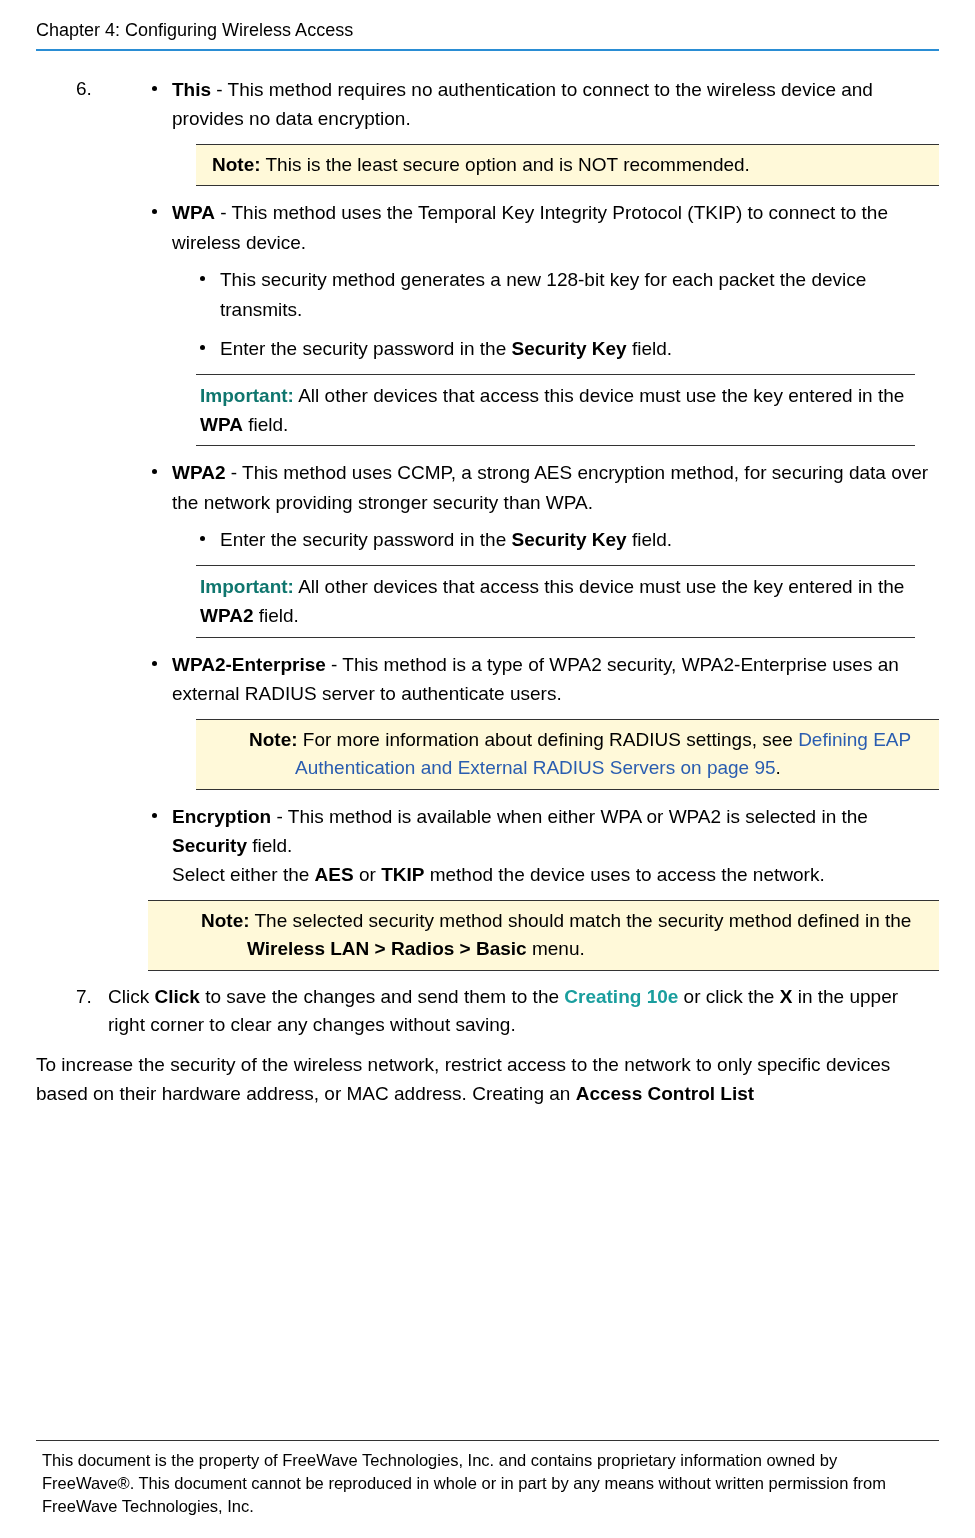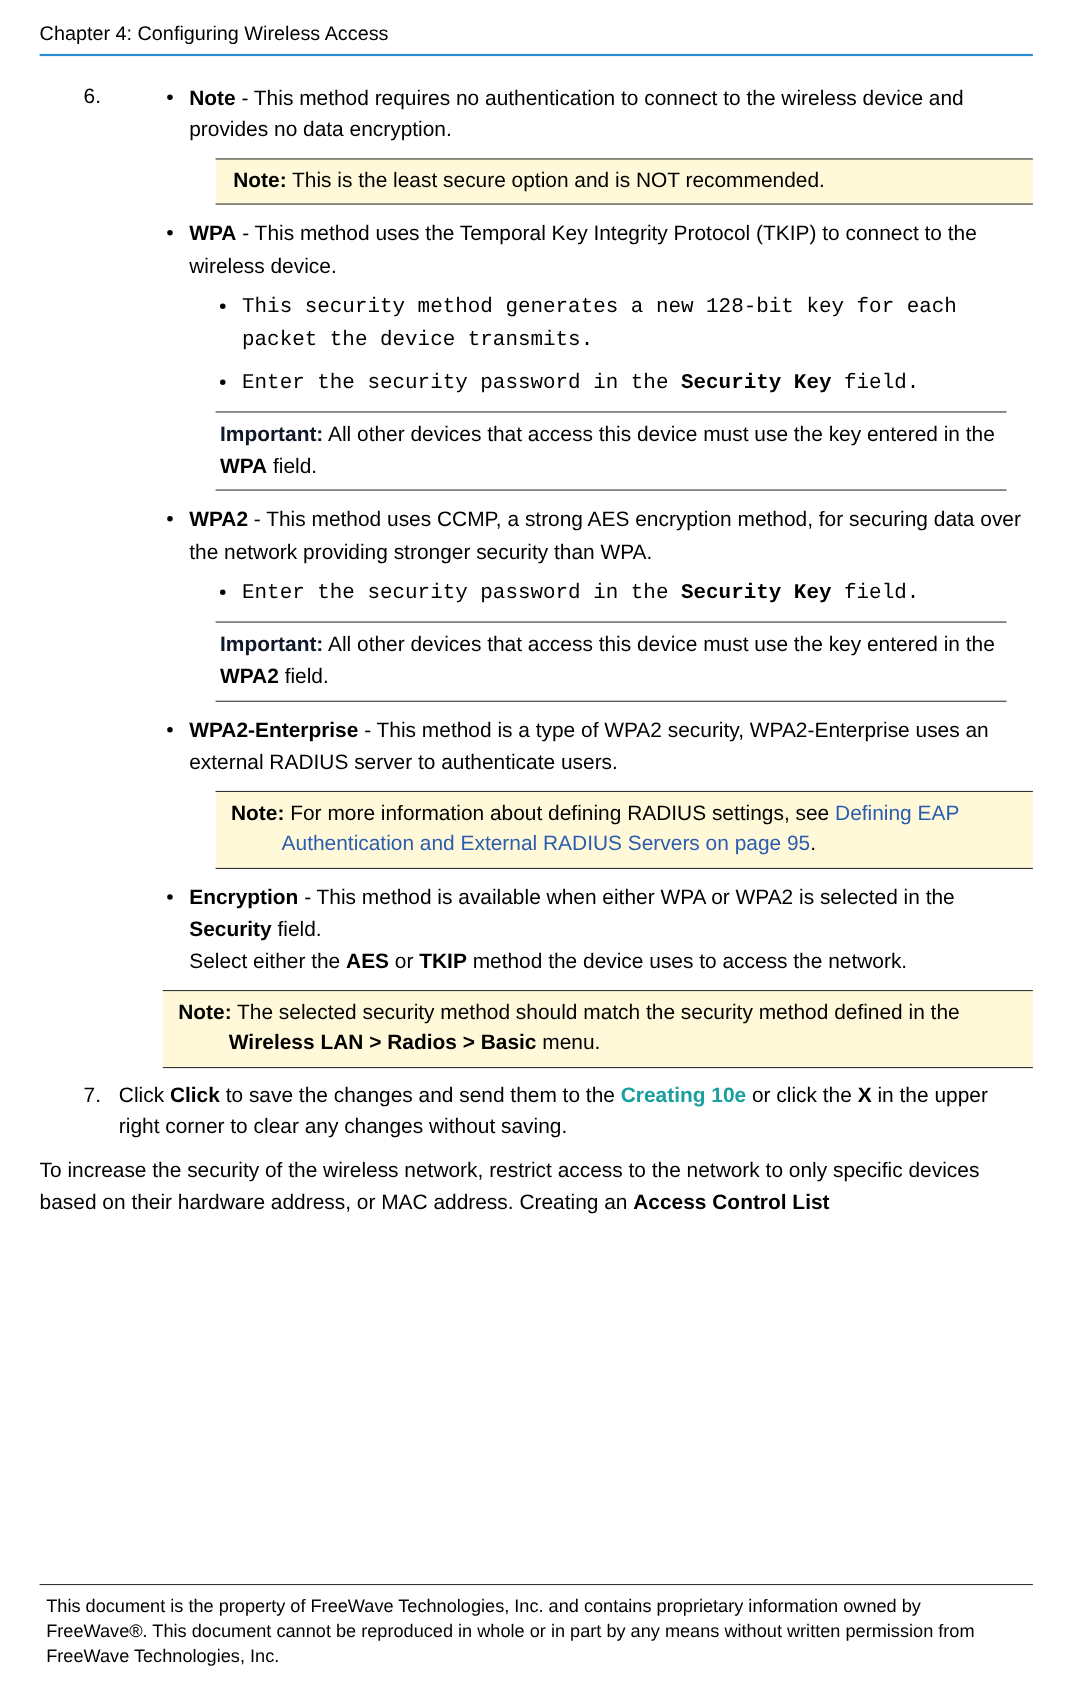--- a/index.html
+++ b/index.html
@@ -62,21 +62,20 @@
     top: 11px;
     width: 5px;
     height: 5px;
     background: #000;
     border-radius: 50%;
   }
   ul.sub-bullet {
     list-style: none;
     padding-left: 24px;
     margin-top: 8px;
-    font-family: Liberation Mono, monospace;
   }
   ul.sub-bullet > li {
     position: relative;
     padding-left: 24px;
     margin-bottom: 10px;
     line-height: 1.55;
   }
   ul.sub-bullet > li::before {
     content: "";
     position: absolute;
@@ -90,30 +89,30 @@
   .note-box {
     background: #fff9d9;
     border-top: 1px solid #333;
     border-bottom: 1px solid #333;
     padding: 6px 10px 6px 16px;
     margin: 10px 0 12px 0;
     line-height: 1.5;
   }
   .note-box.indented {
     text-indent: -46px;
-    padding-left: 60px;
+    padding-left: 99px;
   }
   .important-box {
     border-top: 1px solid #333;
     border-bottom: 1px solid #333;
     padding: 6px 4px 6px 4px;
     margin: 10px 24px 12px 24px;
     line-height: 1.55;
   }
-  .important-label { color: #0f172a; font-weight: bold; }
+  .important-label { color: #0f766e; font-weight: bold; }
   .note-label { font-weight: bold; text-align: right; }
   .bold { font-weight: bold; }
   .link { color: #2a5db0; }
   .teal { color: #1a9e9e; font-weight: bold; }
   h2.section-heading {
     font-size: 24px;
     font-weight: bold;
     margin-top: 22px;
     margin-bottom: 8px;
     padding-left: 0;
@@ -162,21 +161,21 @@
 
   <div class="content">
     <ol class="main-list">
 
       <li>
         <span class="num">6.</span>
 
         <ul class="bullet">
 
           <li>
-            <span class="bold">Note</span><span> - This method requires no authentication to connect to the wireless device and provides no data encryption.</span>
+            <span class="bold">This</span><span> - This method requires no authentication to connect to the wireless device and provides no data encryption.</span>
             <div class="note-box inner-note">
               <span class="note-label">Note:</span><span> This is the least secure option and is NOT recommended.</span>
             </div>
           </li>
 
           <li>
             <span class="bold">WPA</span><span> - This method uses the Temporal Key Integrity Protocol (TKIP) to connect to the wireless device.</span>
             <ul class="sub-bullet">
               <li>This security method generates a new 128-bit key for each packet the device transmits.</li>
               <li>

